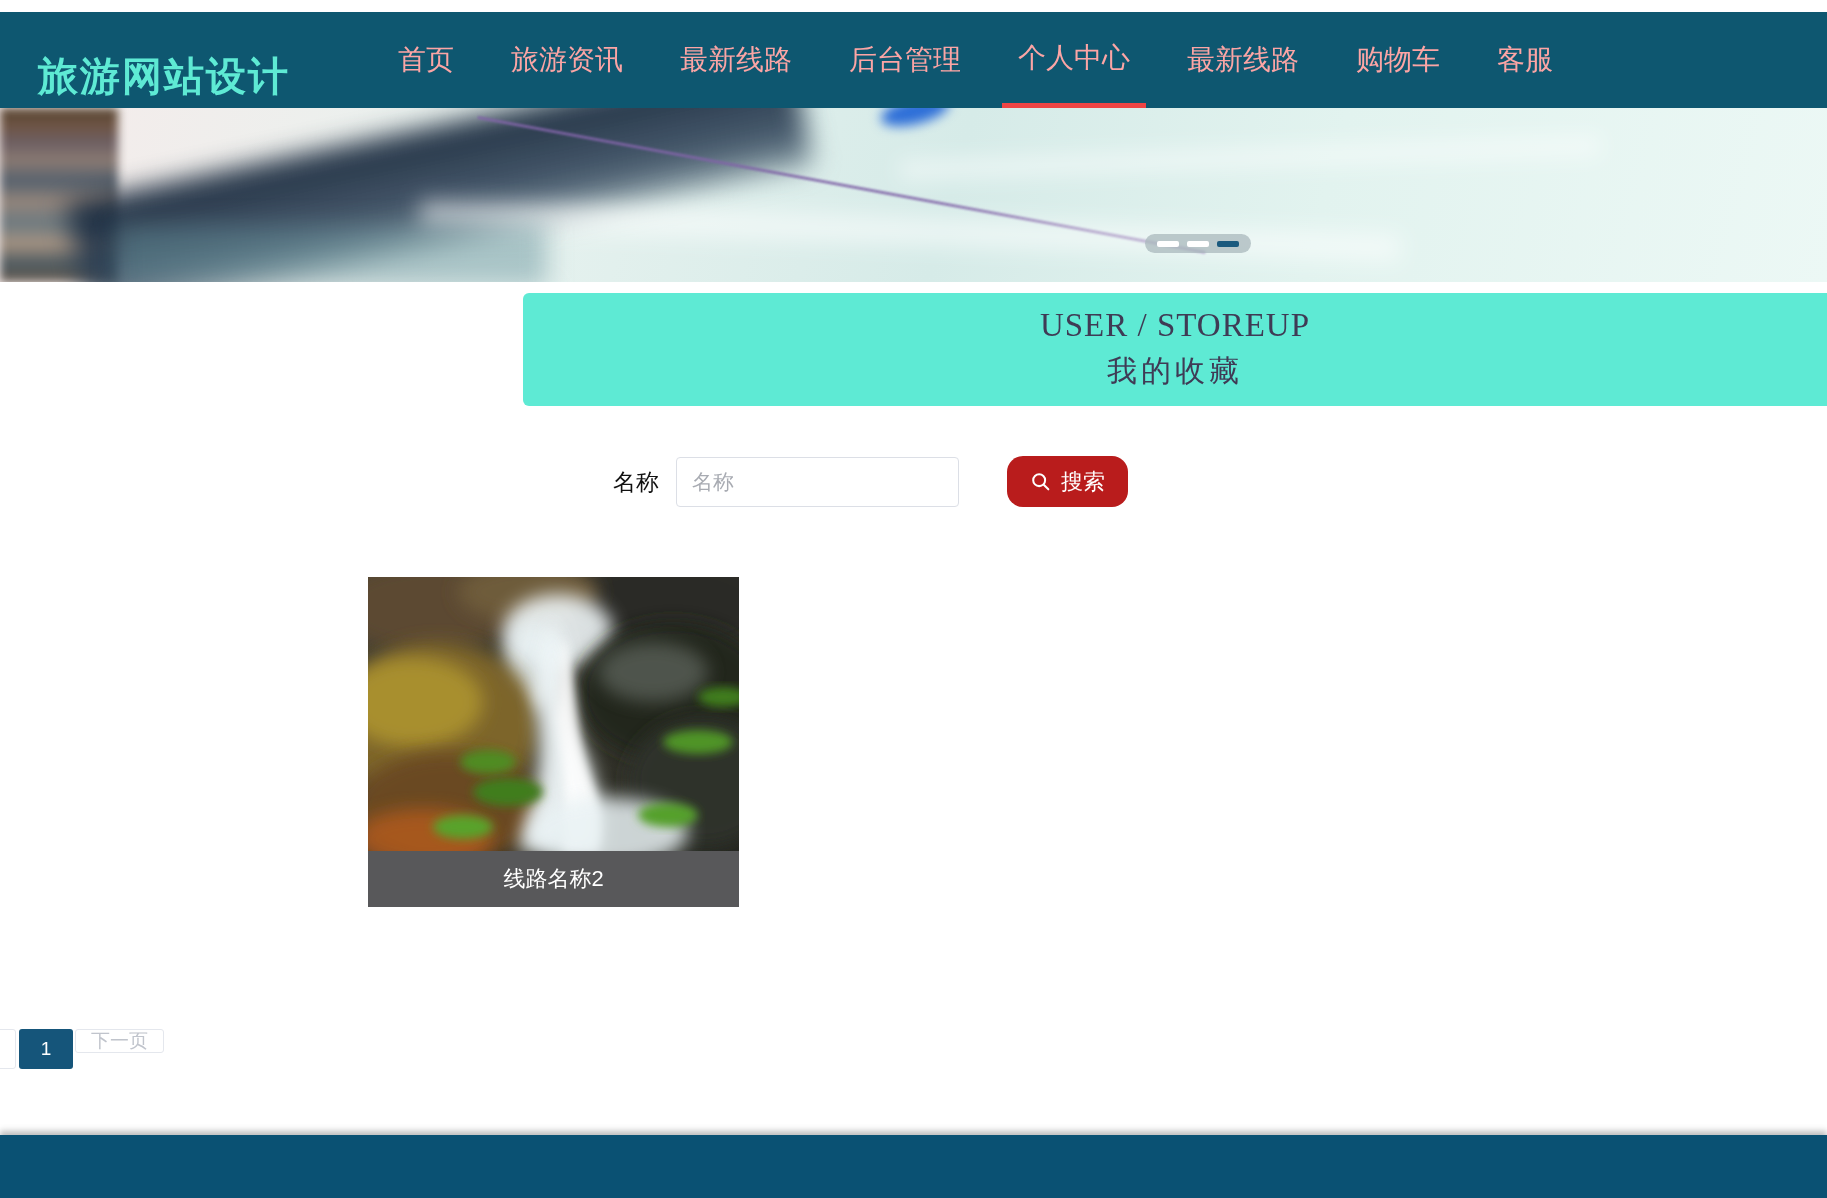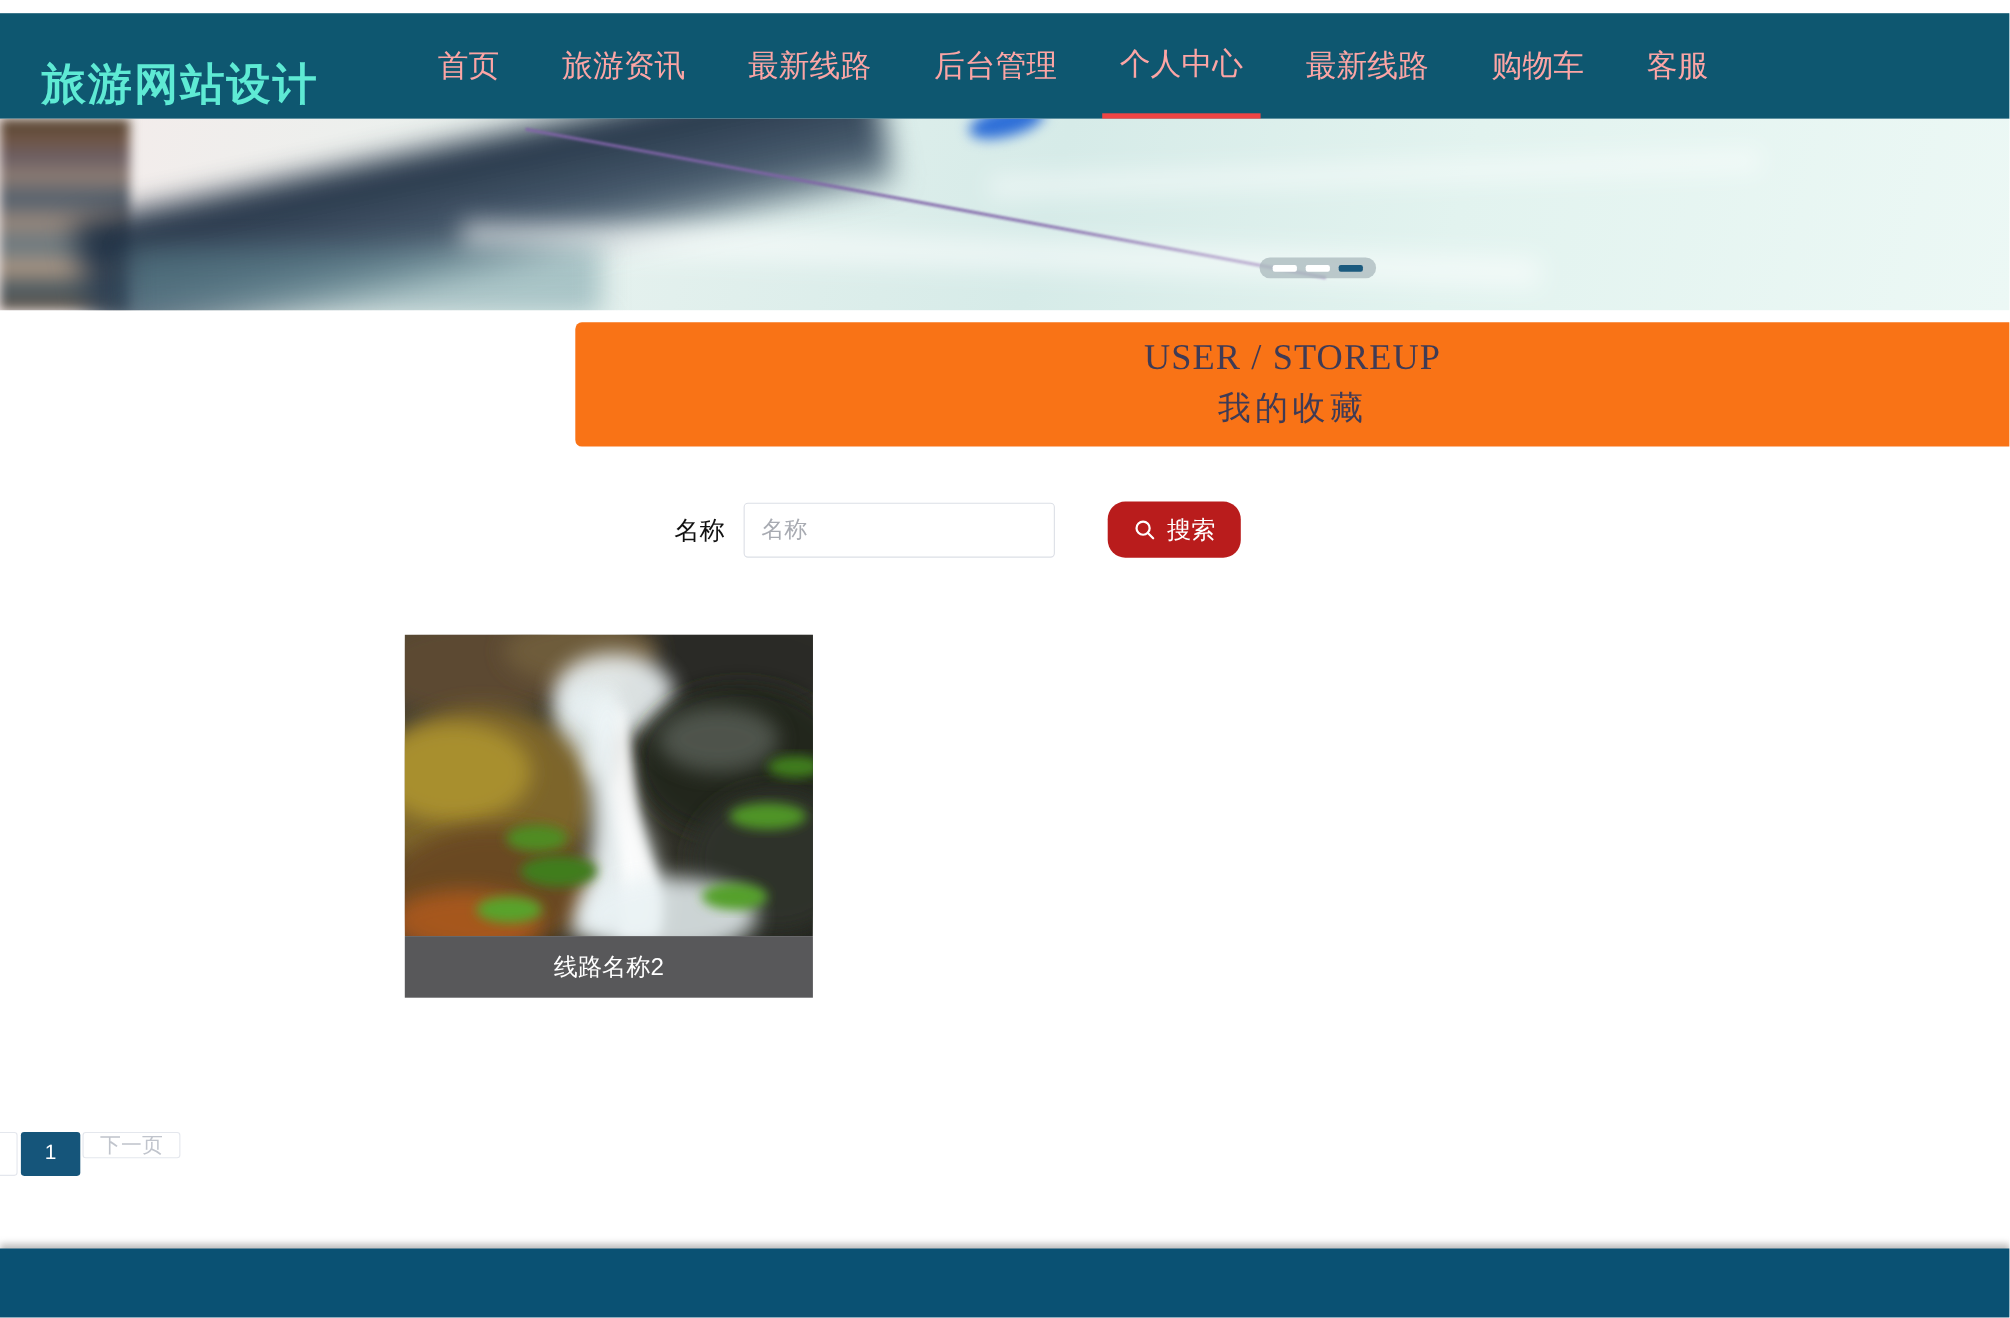--- a/index.html
+++ b/index.html
@@ -138,21 +138,21 @@
     background: #ffffff;
     cursor: pointer;
   }
   .carousel-dash.active { background: #1b5a7e; }
 
   
   .breadcrumb-panel {
     position: absolute;
     left: 523px; top: 293px;
     width: 1304px; height: 113px;
-    background: #f97316;
+    background: #5eead4;
     border-radius: 6px 0 0 6px;
     text-align: center;
     color: #3f3b55;
     font-family: "Liberation Serif", serif;
   }
   .breadcrumb-path {
     margin-top: 14px;
     font-size: 33px;
     letter-spacing: 1px;
   }

